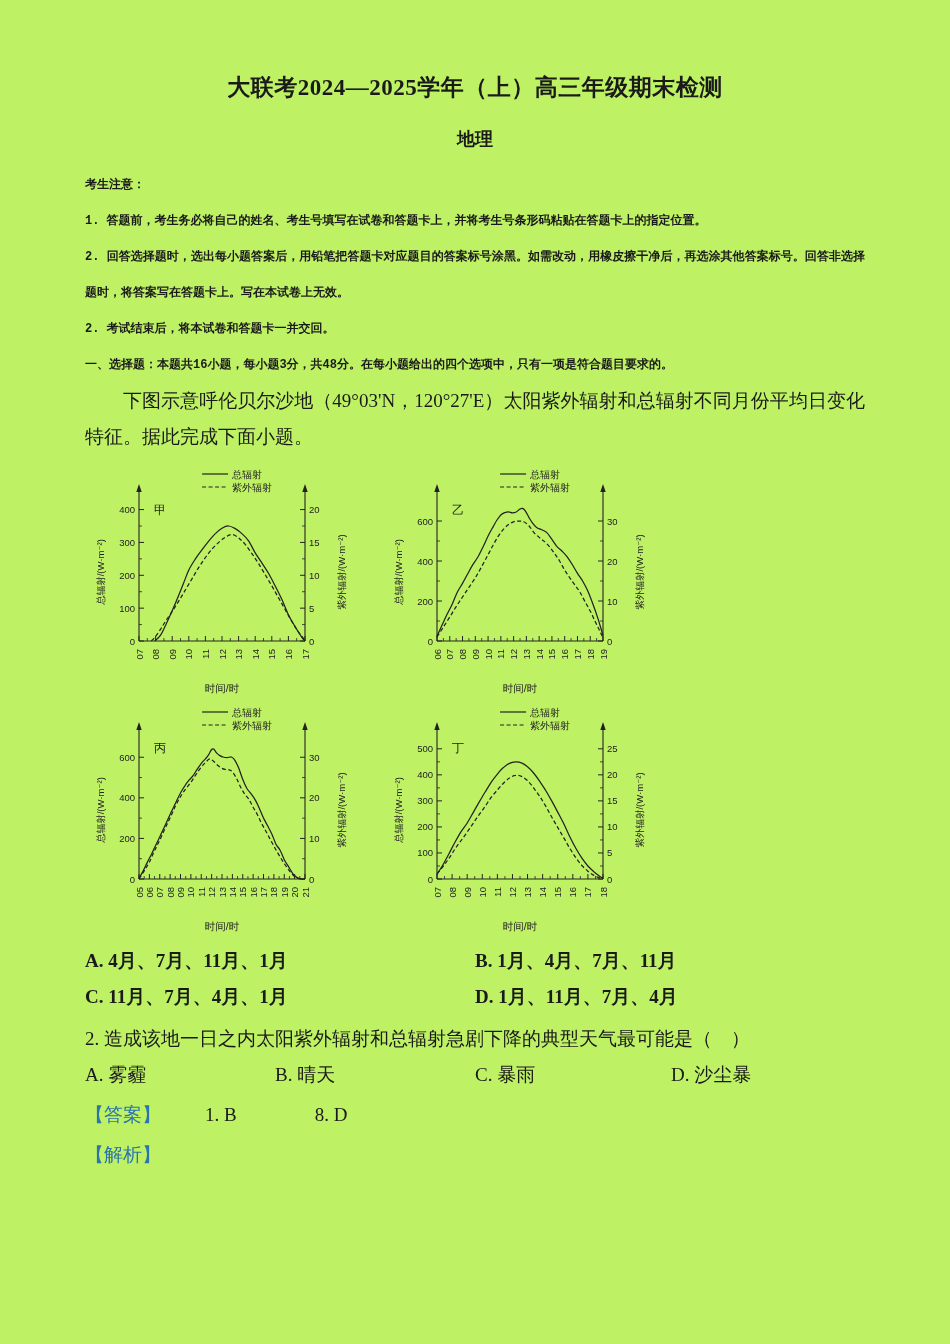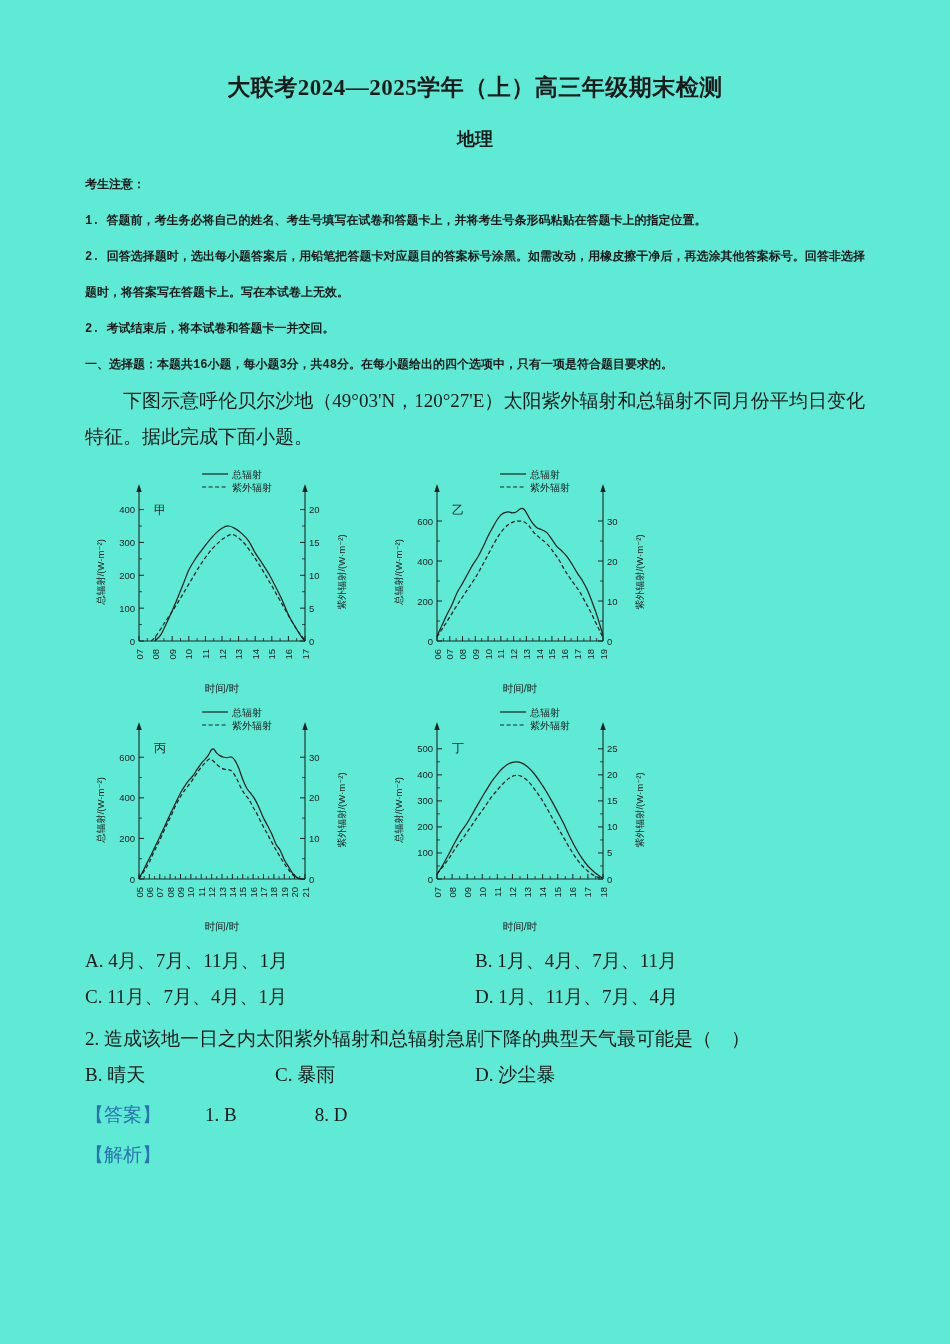--- a/index.html
+++ b/index.html
@@ -2,37 +2,37 @@
 <html><head>
 <meta charset="utf-8">
 <style>
   * { box-sizing: border-box; }
   html,body { margin:0; padding:0; background:#ffffff; }
   body {
     width:950px; height:1344px; overflow:hidden;
     color:#1a1a1a;
     font-family:"Liberation Serif","DejaVu Serif",serif;
   }
-  .page { width:950px; height:1344px; padding:72px 85px 0 85px; background:#5eead4; }
+  .page { width:950px; height:1344px; padding:72px 85px 0 85px; background:#bef264; }
   .title {
     font-size:23px; font-weight:bold; text-align:center;
     margin:0 0 24px 0; letter-spacing:0.5px;
   }
   .subject { font-size:18px; font-weight:bold; text-align:center; margin:0 0 16px 0; }
   p { margin:0; font-size:19px; line-height:36px; text-align:justify; }
   .hei { font-family:Liberation Mono, monospace; font-weight:bold; font-size:12px; }
   .indent { text-indent:2em; }
   .charts {
     display:grid; grid-template-columns:276px 276px; column-gap:22px; row-gap:6px;
     margin:10px 0 8px 0;
   }
   .charts figure { margin:0; }
   .chart-svg { display:block; }
   .qblock { margin-top:6px; }
-  .opt2 { display:grid; grid-template-columns:390px auto; }
+  .opt2 { display:grid; grid-template-columns:390px auto;font-weight:bold; }
   .opt4 { display:grid; grid-template-columns:190px 200px 196px auto; }
   .ansline { margin-top:4px; }
   .blue { color:#2b74ae; }
   .ans-item { margin-right:34px;margin-left:44px; }
 </style>
 </head>
 <body>
 
 <div class="page">
   <div class="title">大联考2024—2025学年（上）高三年级期末检测</div>
@@ -396,20 +396,21 @@
     </div>
     <div class="opt2">
       <p>C. 11月、7月、4月、1月</p>
       <p>D. 1月、11月、7月、4月</p>
     </div>
   </div>
 
   <div class="qblock">
     <p>2. 造成该地一日之内太阳紫外辐射和总辐射急剧下降的典型天气最可能是（　）</p>
     <div class="opt4">
+      <p>A. 雾霾</p>
       <p>B. 晴天</p>
       <p>C. 暴雨</p>
       <p>D. 沙尘暴</p>
     </div>
   </div>
 
   <p class="ansline">
     <span class="blue">【答案】</span><span class="ans-item">1. B</span><span class="ans-item">8. D</span>
   </p>
   <p class="ansline blue">【解析】</p>

